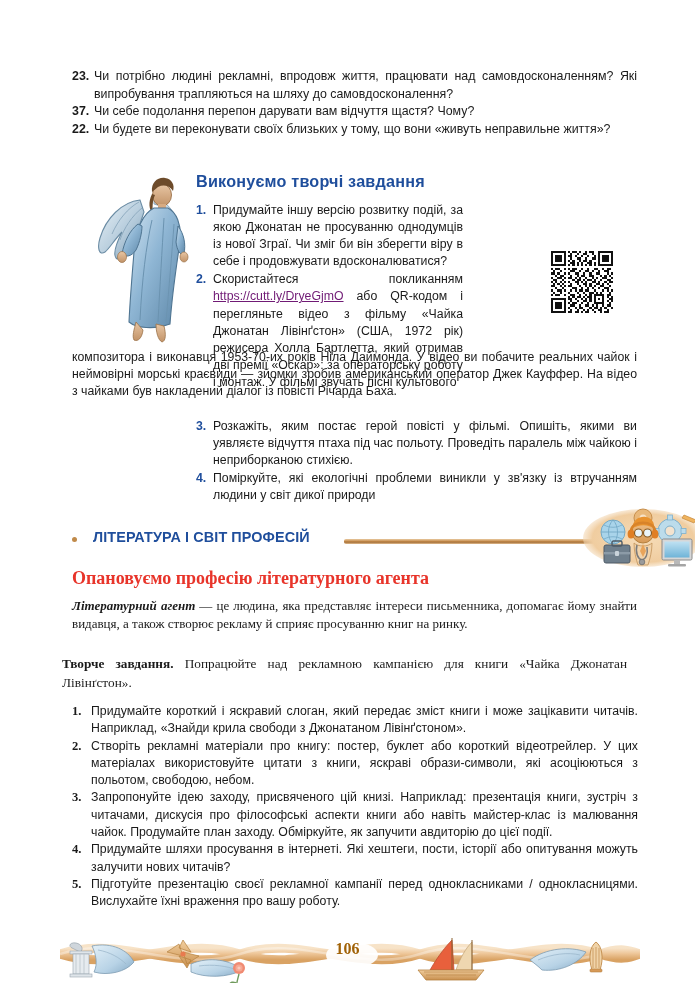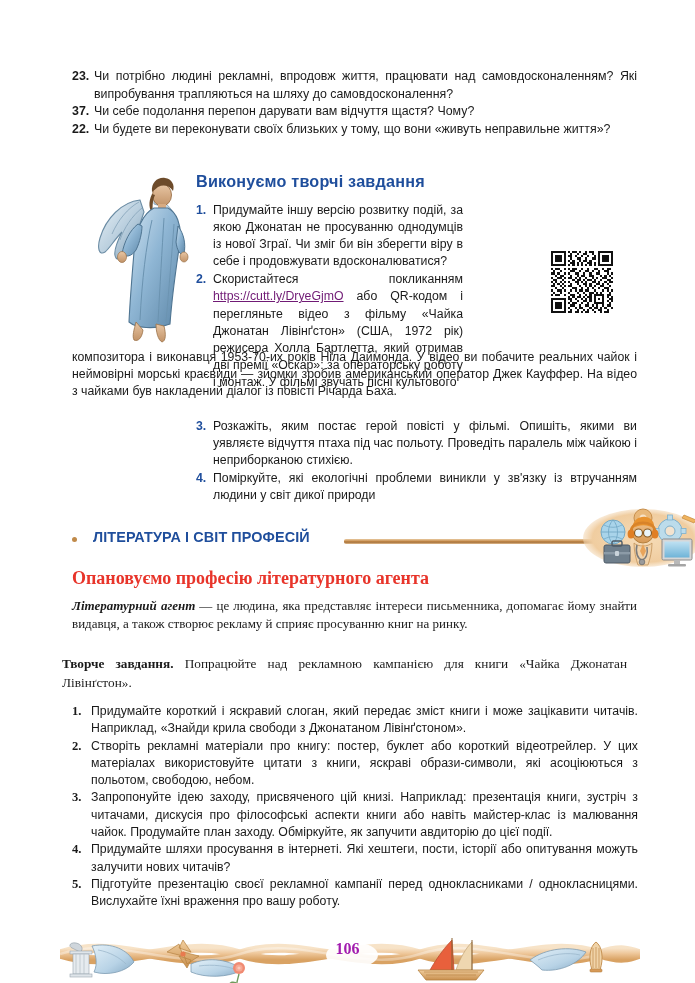--- a/index.html
+++ b/index.html
@@ -127,21 +127,21 @@
   }
   .b-text{flex:1;text-align:justify;}
 
   
   .footer{
     position:absolute;left:60px;top:928px;width:580px;height:55px;
   }
   .page-num{
     position:absolute;left:0;top:940px;width:695px;text-align:center;
     font-family:"Liberation Serif", serif;
-    font-size:16px;font-weight:bold;color:#a21caf;
+    font-size:16px;font-weight:bold;color:#a16207;
     z-index:5;
   }
 </style>
 </head>
 <body>
 
 <div class="page">
 
   <div class="q-list">
     <div class="q-item">

